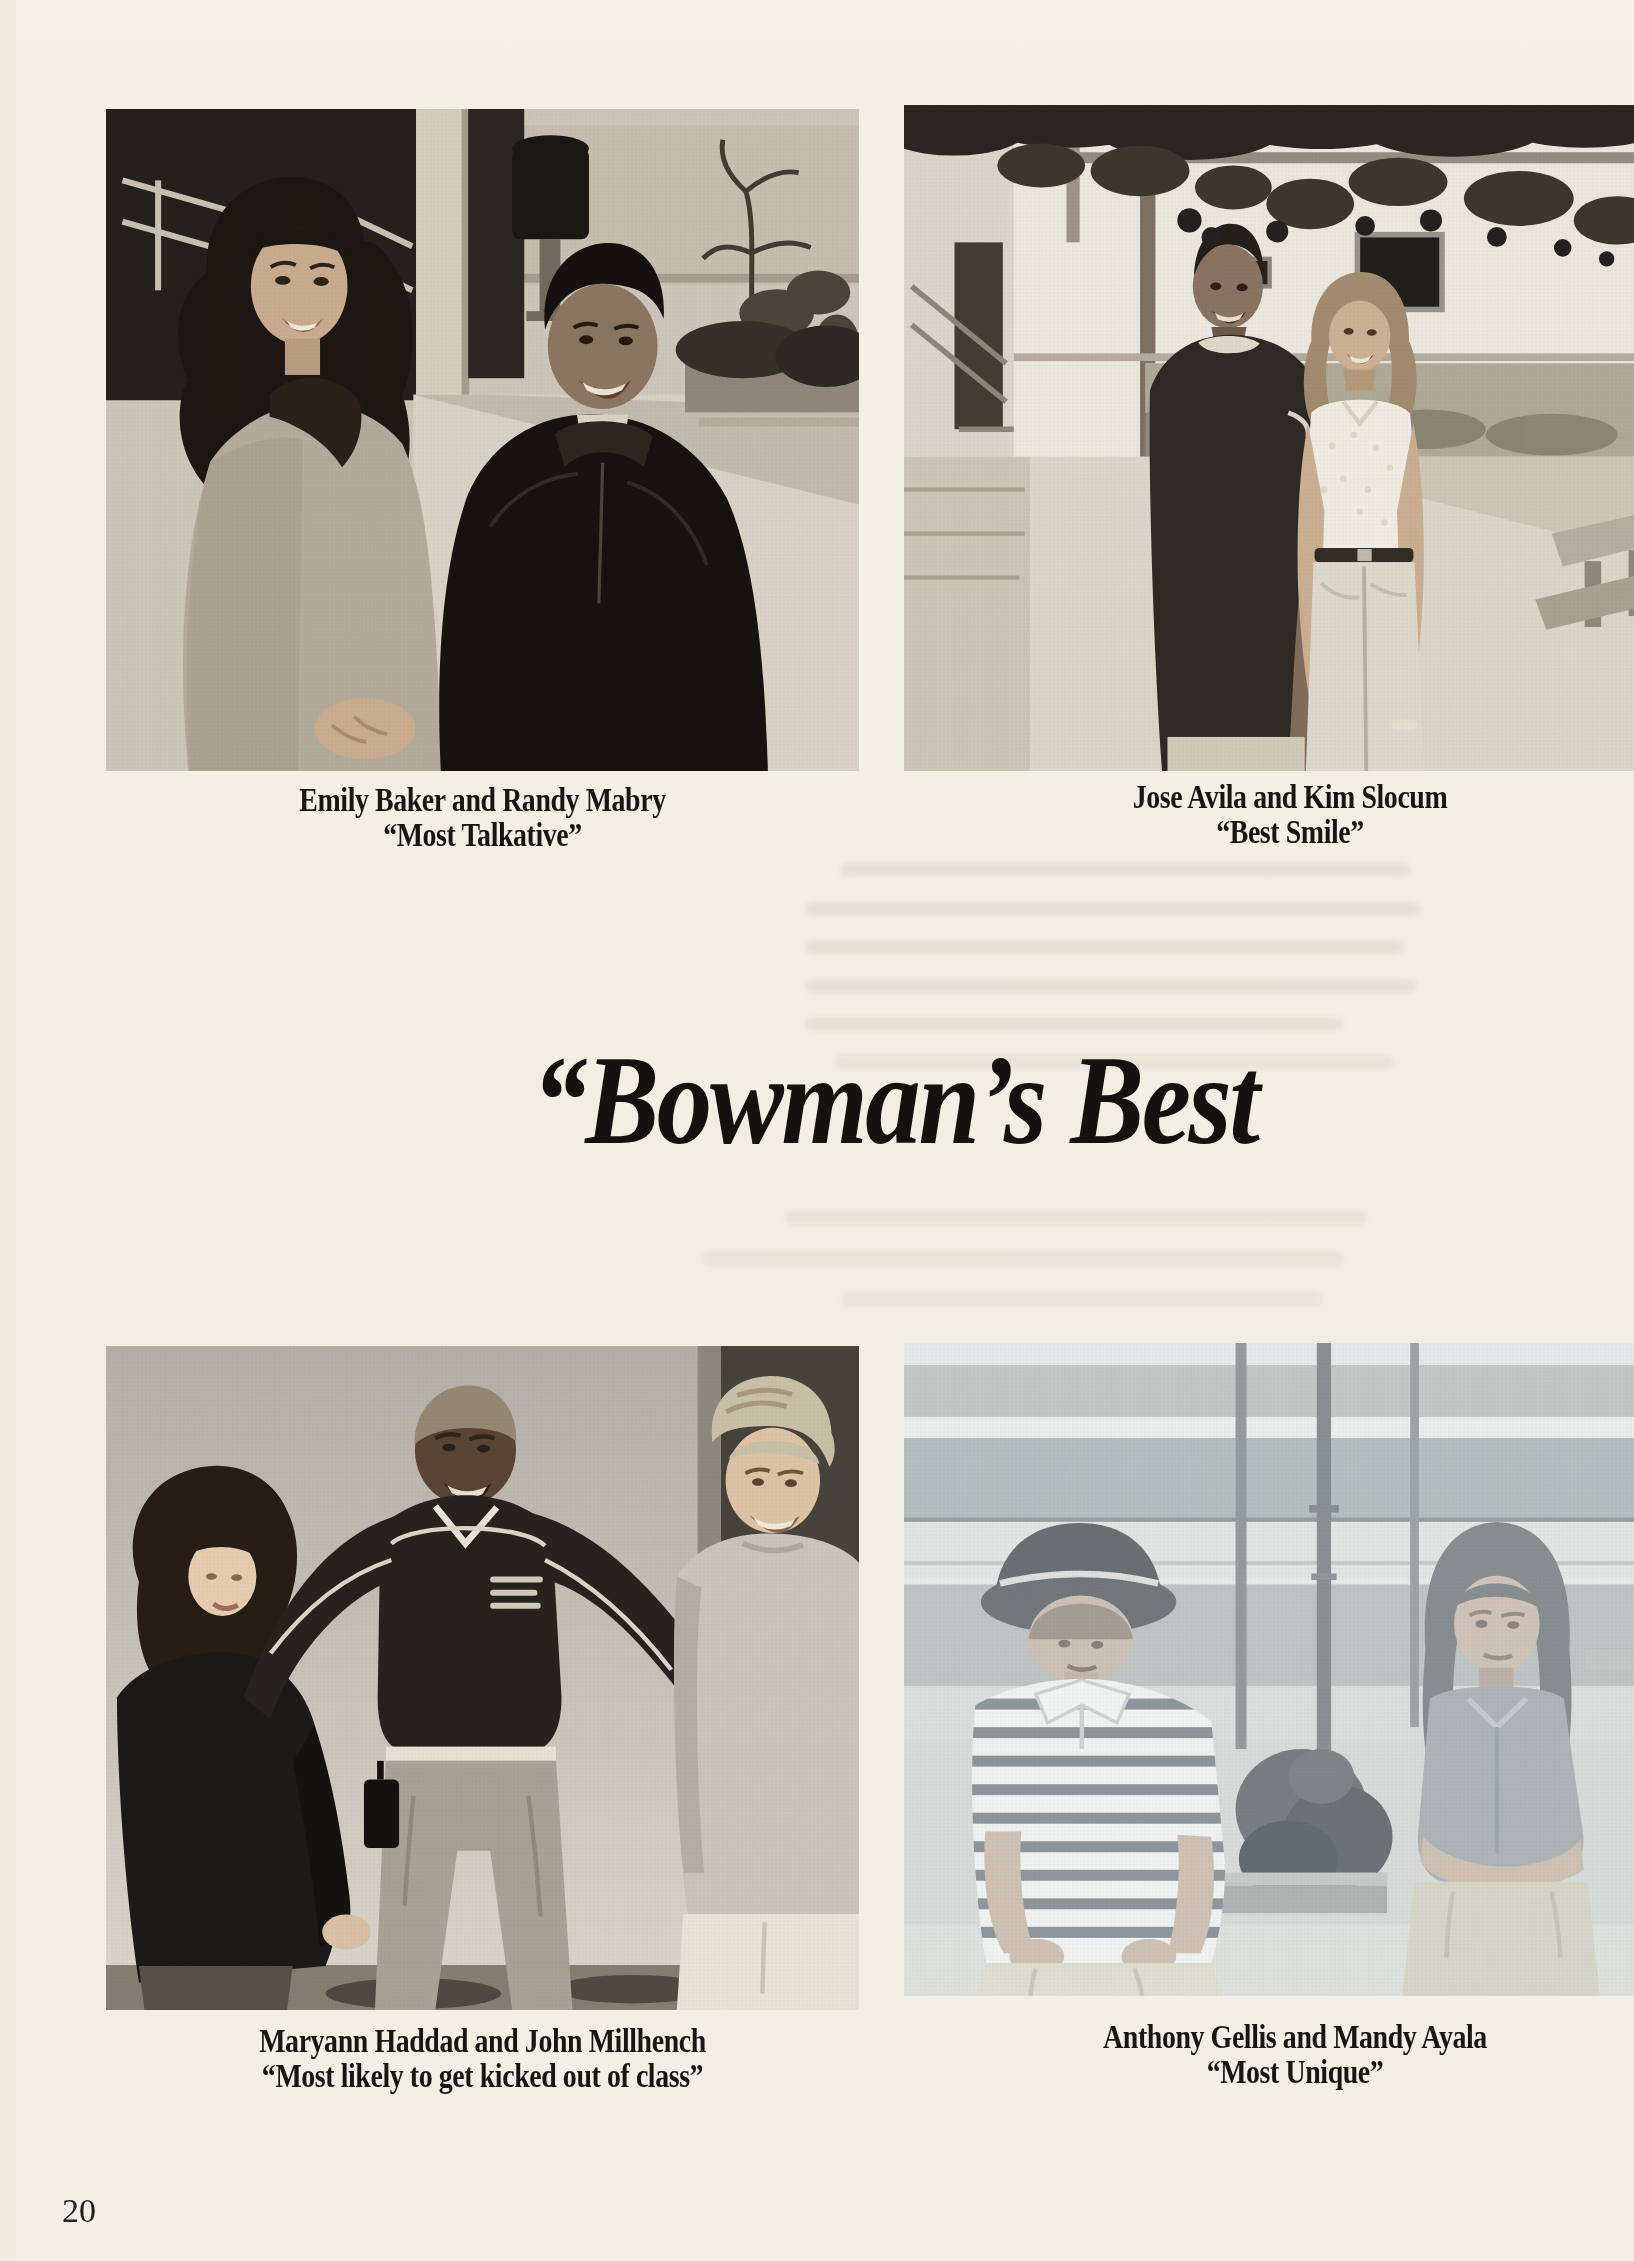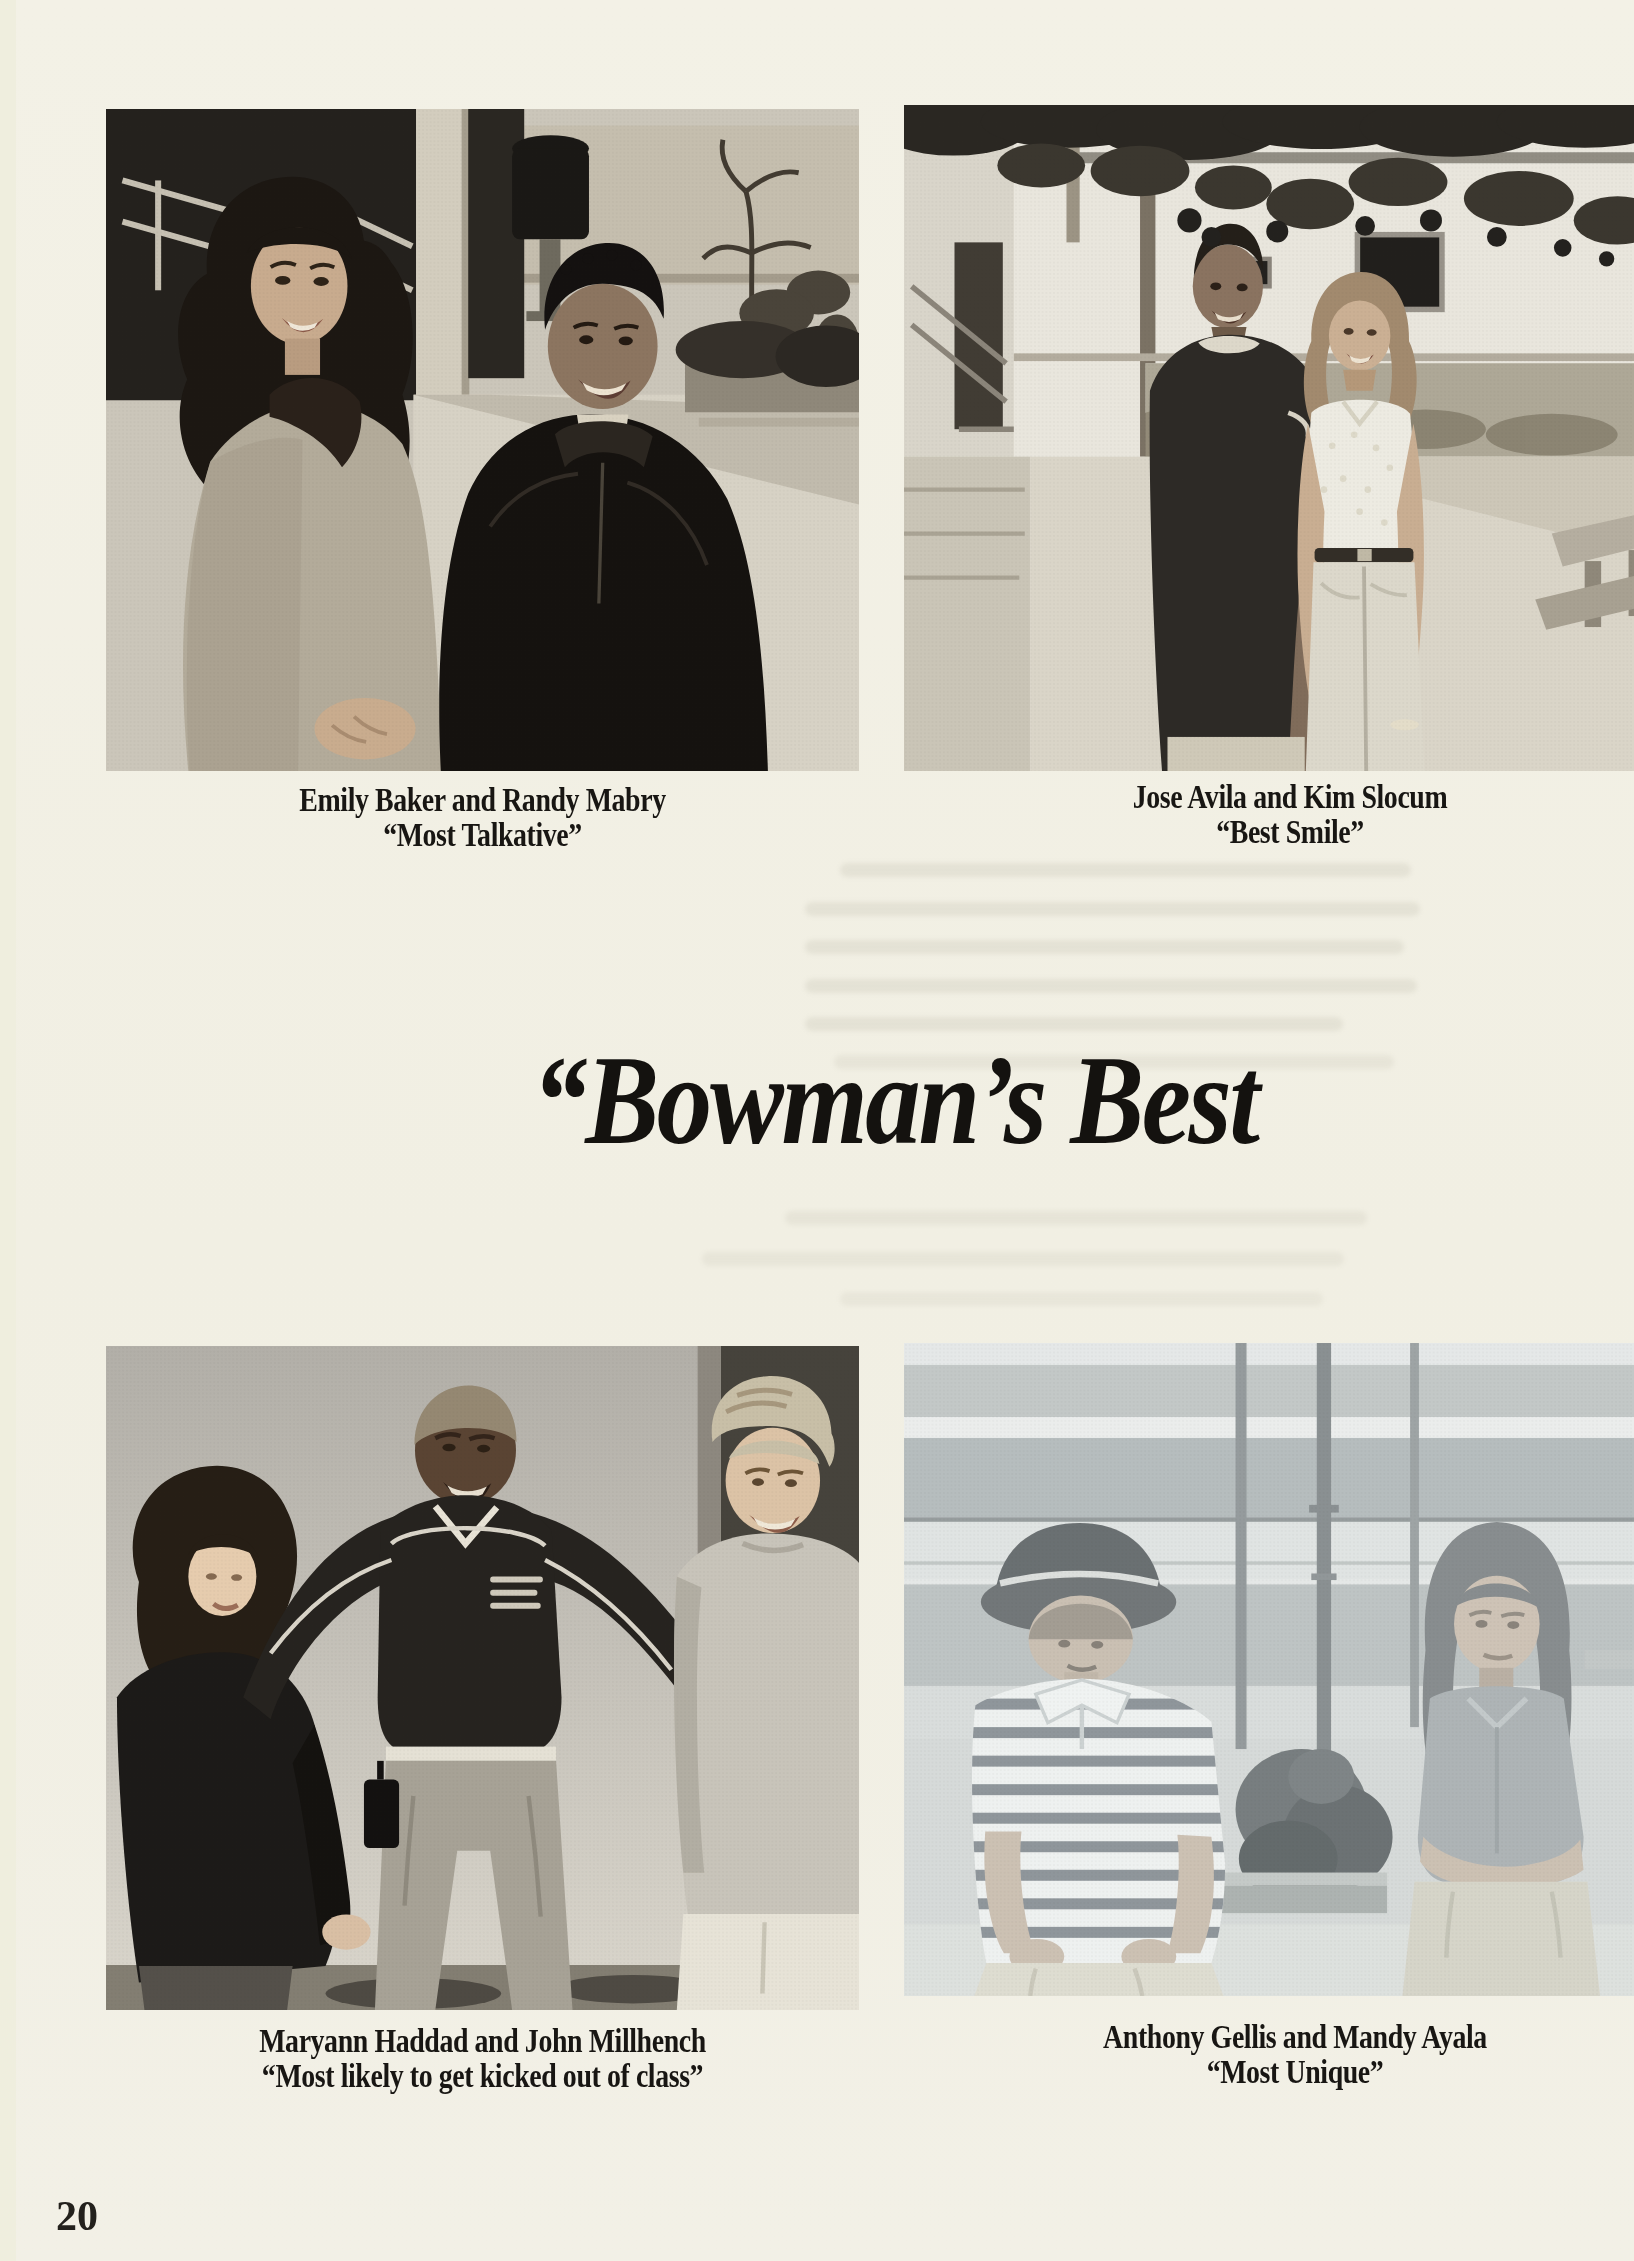--- a/index.html
+++ b/index.html
@@ -46,22 +46,22 @@
     margin: 0; text-align: center;
     font-family: "Liberation Serif", serif;
     font-weight: 700; font-style: italic;
     font-size: 126px; line-height: 1.04; letter-spacing: -2.7px;
     color: #14120f;
     transform: scaleX(0.88);
     white-space: nowrap;
   }
 
   .page-number {
-    position: absolute; left: 40px; top: 2192px;
-    font-weight: 700; font-size: 42px; color: #23211d;
+    position: absolute; left: 46px; top: 2192px;
+    font-weight: 400; font-size: 34px; color: #23211d;
   }
 
   
   .ghost-line {
     position: absolute; height: 14.3px; border-radius: 7.1px;
     background: #96927f; opacity: 0.14; filter: blur(2.7px);
   }
   .g1 { left: 824px; top: 863px; width: 571px; }
   .g2 { left: 789px; top: 902px; width: 615px; }
   .g3 { left: 789px; top: 940px; width: 599px; }

